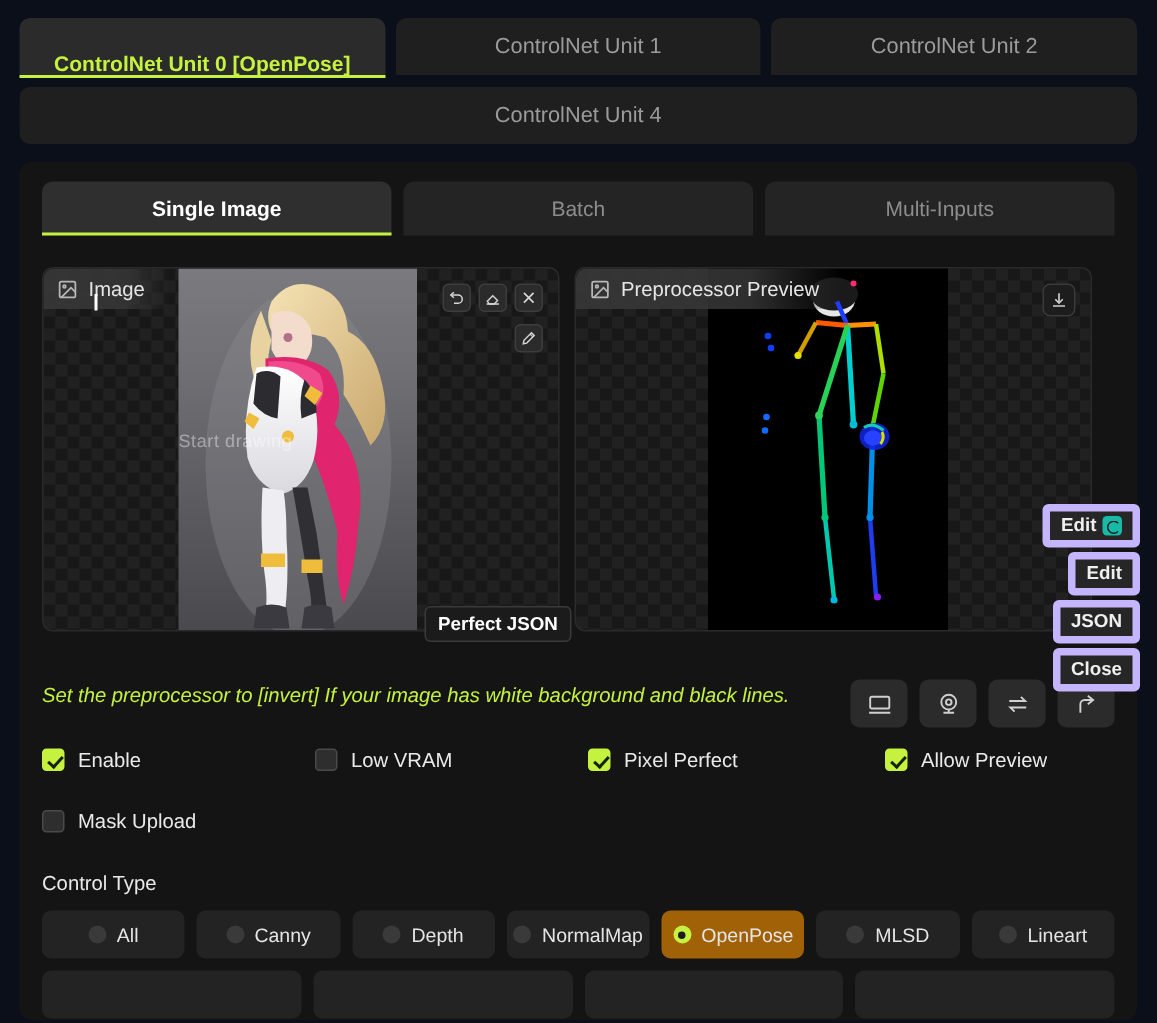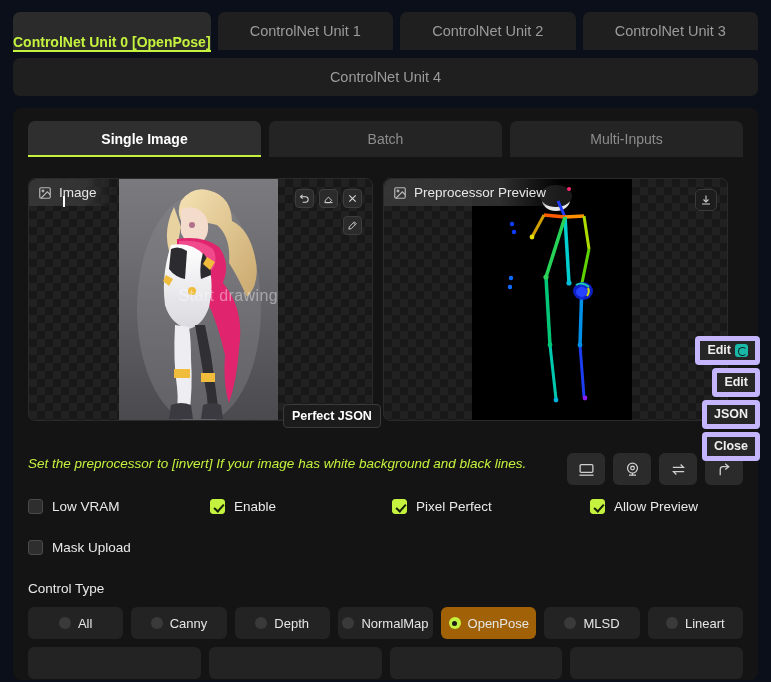--- a/index.html
+++ b/index.html
@@ -112,22 +112,22 @@
   }
 
   
   .artwork {
     position: absolute; left: 90px; top: 0; width: 159px; height: 243px;
     background: linear-gradient(180deg, #7b7b7f 0%, #6e6e73 30%, #5c5c61 62%, #4a4a4e 100%);
     overflow: hidden;
   }
   .watermark {
     position: absolute; top: 108px; left: 0; width: 100%;
-    text-align: right; color: rgba(255,255,255,.42);
-    font-size: 16px; letter-spacing: .4px; z-index: 5;
+    text-align: left; color: rgba(255,255,255,.42);
+    font-size: 12px; letter-spacing: .4px; z-index: 5;
     font-family: "Liberation Sans", sans-serif;
   }
 
   .tool-group { position: absolute; z-index: 7; display: flex; gap: 5px; }
   .tool-btn {
     width: 19px; height: 19px;
     background: #2b2b2b; border: 1px solid #3d3d3d; border-radius: 4px;
     display: flex; align-items: center; justify-content: center;
     cursor: pointer; color: #d8d8d8;
   }
@@ -246,23 +246,20 @@
 
 <div class="unit-tabs">
   <button class="unit-tab active">
       <span>ControlNet Unit 0 [OpenPose]</span>
     </button>
   <button class="unit-tab">
       <span>ControlNet Unit 1</span>
     </button>
   <button class="unit-tab">
       <span>ControlNet Unit 2</span>
-    </button>
-  <button class="unit-tab">
-      <span>ControlNet Unit 3</span>
     </button>
 </div>
 <div class="unit-tabs-row2">
   <button class="unit-tab">
       <span>ControlNet Unit 4</span>
     </button>
 </div>
 
 <div class="unit-body">
 
@@ -453,27 +450,27 @@
       <button class="icon-btn">
         <svg width="17" height="17" viewBox="0 0 24 24" fill="none" stroke="currentColor" stroke-width="1.8">
             <path d="M6 20v-8a4 4 0 014-4h7"></path>
             <path d="M13 4l5 4-5 4"></path>
           </svg>
       </button>
     </div>
   </div>
 
   <div class="cb-row">
+    <label class="cb w1">
+      <span class="cb-box on"></span>
+      <span>Enable</span>
+    </label>
     <label class="cb w2">
       <span class="cb-box"></span>
       <span>Low VRAM</span>
-    </label>
-    <label class="cb w1">
-      <span class="cb-box on"></span>
-      <span>Enable</span>
     </label>
     <label class="cb w3">
       <span class="cb-box on"></span>
       <span>Pixel Perfect</span>
     </label>
     <label class="cb">
       <span class="cb-box on"></span>
       <span>Allow Preview</span>
     </label>
   </div>

